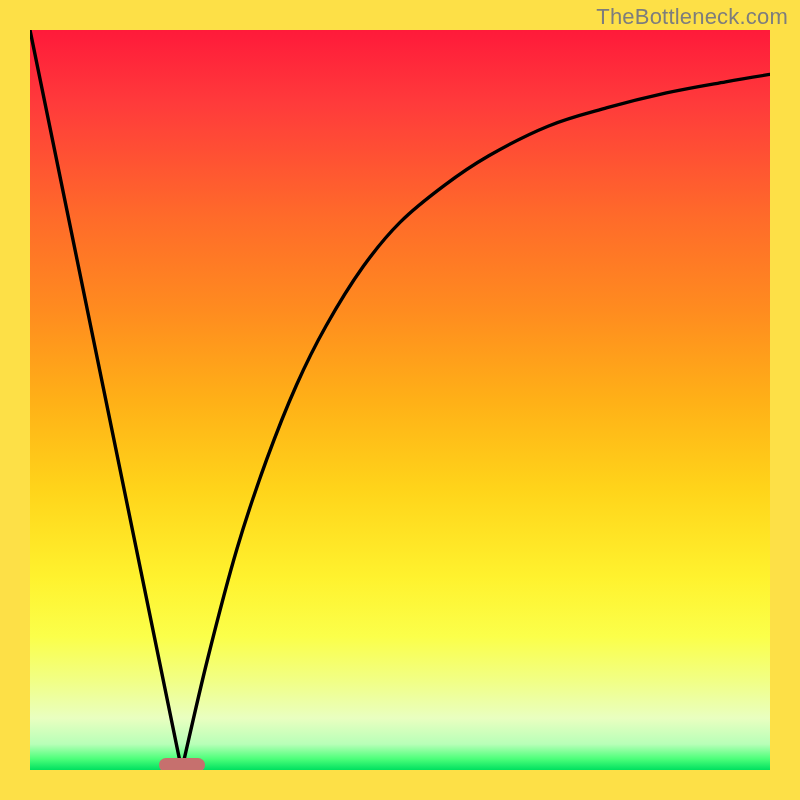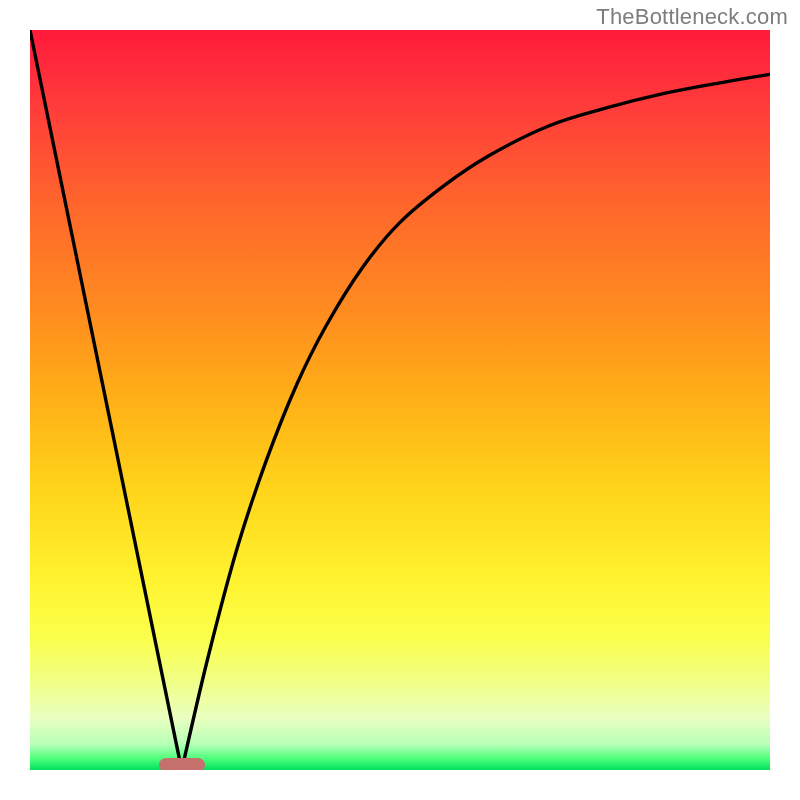--- a/index.html
+++ b/index.html
@@ -10,21 +10,21 @@
     background: #000;
     overflow: hidden;
     font-family: Arial, Helvetica, sans-serif;
   }
   .frame {
     position: absolute;
     top: 0;
     left: 0;
     width: 800px;
     height: 800px;
-    background: #ffffff;
+    background: #fde047;
   }
   .plot-area {
     position: absolute;
     top: 30px;
     left: 30px;
     width: 740px;
     height: 740px;
     overflow: hidden;
   }
   .gradient {

